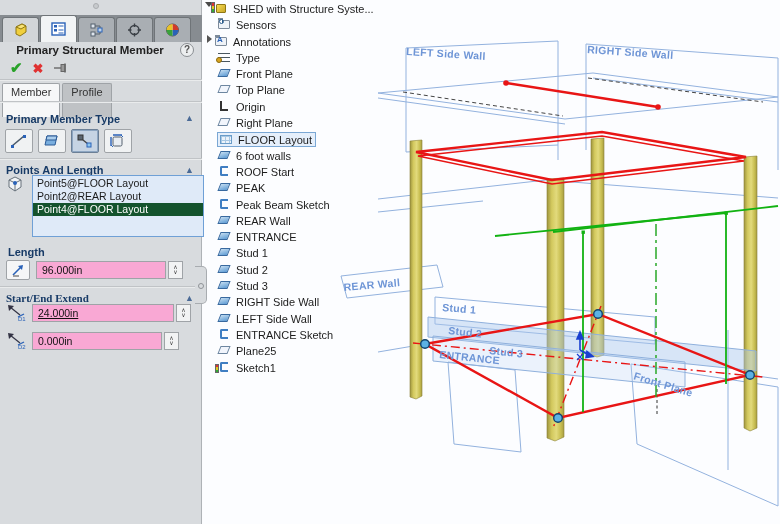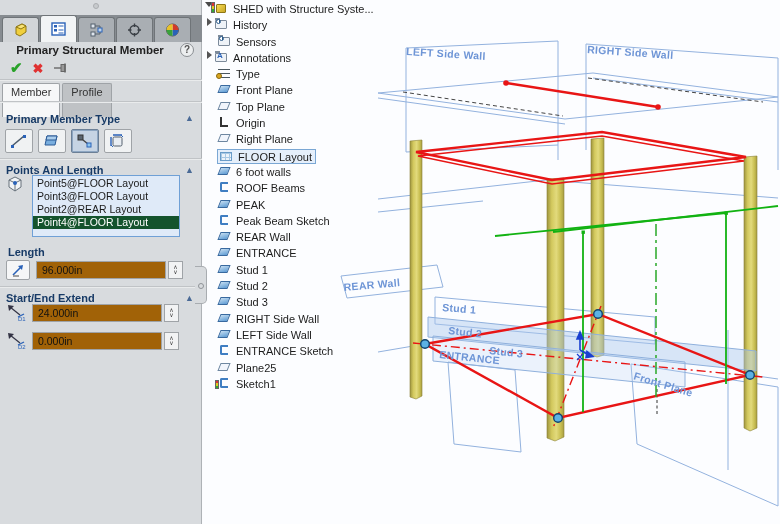--- a/index.html
+++ b/index.html
@@ -35,29 +35,29 @@
   .stab.active { background:#f6f7f8; }
   .stab.inactive { background:#bfc2c5; margin-left:2px; }
   .grp-head { position:absolute; left:0; width:202px; height:18px; padding:3px 6px 0 6px;
     font-size:11px; font-weight:bold; color:#173a66; }
   .grp-caret { position:absolute; right:8px; top:3px; color:#4a6a96; font-size:9px; }
   .btnrow { position:absolute; left:5px; top:129px; display:flex; gap:5px; }
   .mbtn { width:28px; height:24px; background:#f0f2f3; border:1px solid #9fa3a7;
     border-radius:2px; display:flex; align-items:center; justify-content:center; }
   .mbtn.selected { background:#c6d4e4; border:1px solid #5f7florad; border-color:#6b7f96; box-shadow:inset 0 0 0 1px #8da6c2; }
   .pl-row { position:absolute; left:6px; top:175px; display:flex; }
-  .listbox { margin-left:8px; width:148px; height:62px; background:#dfeaf8;
+  .listbox { margin-left:8px; width:172px; height:62px; background:#dfeaf8;
     border:1px solid #6fa0d6; font-size:10.5px; color:#1a1a1a; padding-top:1px; }
   .li { height:13px; line-height:13px; padding-left:4px; white-space:nowrap; }
   .li.selected { background:#14532d; color:#fff; }
   .lbl { position:absolute; font-size:11px; font-weight:bold; color:#173a66; }
   .fieldrow { position:absolute; display:flex; align-items:center; }
   .iconbtn { width:24px; height:20px; background:#f5f6f7; border:1px solid #9fa3a7;
     border-radius:2px; display:flex; align-items:center; justify-content:center; }
-  .field { margin-left:6px; width:130px; height:18px; background:#a16207;
+  .field { margin-left:6px; width:130px; height:18px; background:#f9a8d4;
     border:1px solid #9fa3a7; font-size:10.5px; color:#111; padding:2px 0 0 5px; }
   .spinner { margin-left:2px; width:15px; height:18px; background:#f2f3f4;
     border:1px solid #9fa3a7; display:flex; flex-direction:column; align-items:center; justify-content:center; }
   .spinner span { font-size:6px; line-height:5px; color:#444; }
   .flyout-handle { position:absolute; left:195px; top:266px; width:12px; height:38px;
     background:#d8dbde; border:1px solid #a8acb0; border-left:none; border-radius:0 5px 5px 0; z-index:30; }
   .flyout-handle::after { content:""; position:absolute; left:3px; top:16px; width:4px; height:4px;
     border:1px solid #8f9397; border-radius:50%; }
 
   
@@ -208,30 +208,20 @@
     <span class="arr">
         <span class="arr-down"></span>
       </span>
     <span class="ticon">
         <span class="i-part"></span>
         <span class="i-traffic"></span>
       </span>
     <span class="tlabel">SHED with Structure Syste...</span>
   </div>
   <div class="trow">
-      <span class="arr">
-        <span class="arr-right"></span>
-      </span>
-      <span class="ticon">
-        <span class="i-folder"></span>
-        <span class="i-clock"></span>
-      </span>
-      <span class="tlabel">History</span>
-    </div>
-  <div class="trow">
       <span class="tindent"></span>
       <span class="ticon">
         <span class="i-folder"></span>
         <span class="i-clock"></span>
       </span>
       <span class="tlabel">Sensors</span>
     </div>
   <div class="trow">
       <span class="arr">
         <span class="arr-right"></span>
@@ -291,21 +281,21 @@
       <span class="ticon">
         <span class="i-plane"></span>
       </span>
       <span class="tlabel">6 foot walls</span>
     </div>
   <div class="trow">
       <span class="tindent"></span>
       <span class="ticon">
         <span class="i-sk"></span>
       </span>
-      <span class="tlabel">ROOF Beams</span>
+      <span class="tlabel">ROOF Start</span>
     </div>
   <div class="trow">
       <span class="tindent"></span>
       <span class="ticon">
         <span class="i-plane"></span>
       </span>
       <span class="tlabel">PEAK</span>
     </div>
   <div class="trow">
       <span class="tindent"></span>
@@ -495,21 +485,20 @@
   </div>
 
   <div class="pl-row">
     <svg width="18" height="18" viewBox="0 0 18 18">
       <polygon points="3,5 9,2 15,5 15,12 9,16 3,12" fill="#f2f4f6" stroke="#66707a"></polygon>
       <path d="M3,5 L9,8 L15,5 M9,8 V16" stroke="#66707a" fill="none"></path>
       <circle cx="9" cy="8" r="2" fill="#2a62b8"></circle>
     </svg>
     <div class="listbox">
       <div class="li">Point5@FLOOR Layout</div>
-      <div class="li">Point3@FLOOR Layout</div>
       <div class="li">Point2@REAR Layout</div>
       <div class="li selected">Point4@FLOOR Layout</div>
     </div>
   </div>
 
   <div class="lbl" style="left:8px; top:246px;">Length</div>
   <div class="fieldrow" style="left:6px; top:260px;">
     <div class="iconbtn">
       <svg width="14" height="13" viewBox="0 0 14 13">
         <path d="M2,11 L10,3" stroke="#2a62b8" stroke-width="1.6"></path>
@@ -518,33 +507,33 @@
       </svg>
     </div>
     <div class="field">96.000in</div>
     <div class="spinner">
         <span>∧</span>
         <span>∨</span>
       </div>
   </div>
   <div class="sep" style="top:286px;"></div>
 
-  <div class="grp-head" style="top:289px;">
+  <div class="grp-head" style="top:289px;font-family:Liberation Serif, serif;">
     <span>Start/End Extend</span>
     <span class="grp-caret" style="top:4px;">▲</span>
   </div>
 
   <div class="fieldrow" style="left:6px; top:304px;">
     <svg width="22" height="18" viewBox="0 0 22 18">
       <path d="M4,3 L14,11" stroke="#334" stroke-width="1.3"></path>
       <polygon points="2,1 8,2 3,7" fill="#334"></polygon>
       <path d="M12,13 l6,-3" stroke="#2a62b8" stroke-width="1.3"></path>
       <text x="12" y="17" font-size="6" fill="#2a62b8" font-family="Liberation Sans, sans-serif">D1</text>
     </svg>
-    <div class="field" style="margin-left:4px; width:130px;">24.000in</div>
+    <div class="field" style="margin-left:4px; width:142px;text-decoration:underline;">24.000in</div>
     <div class="spinner">
         <span>∧</span>
         <span>∨</span>
       </div>
   </div>
 
   <div class="fieldrow" style="left:6px; top:332px;justify-content:center;">
     <svg width="22" height="18" viewBox="0 0 22 18">
       <path d="M4,3 L14,11" stroke="#334" stroke-width="1.3"></path>
       <polygon points="2,1 8,2 3,7" fill="#334"></polygon>

